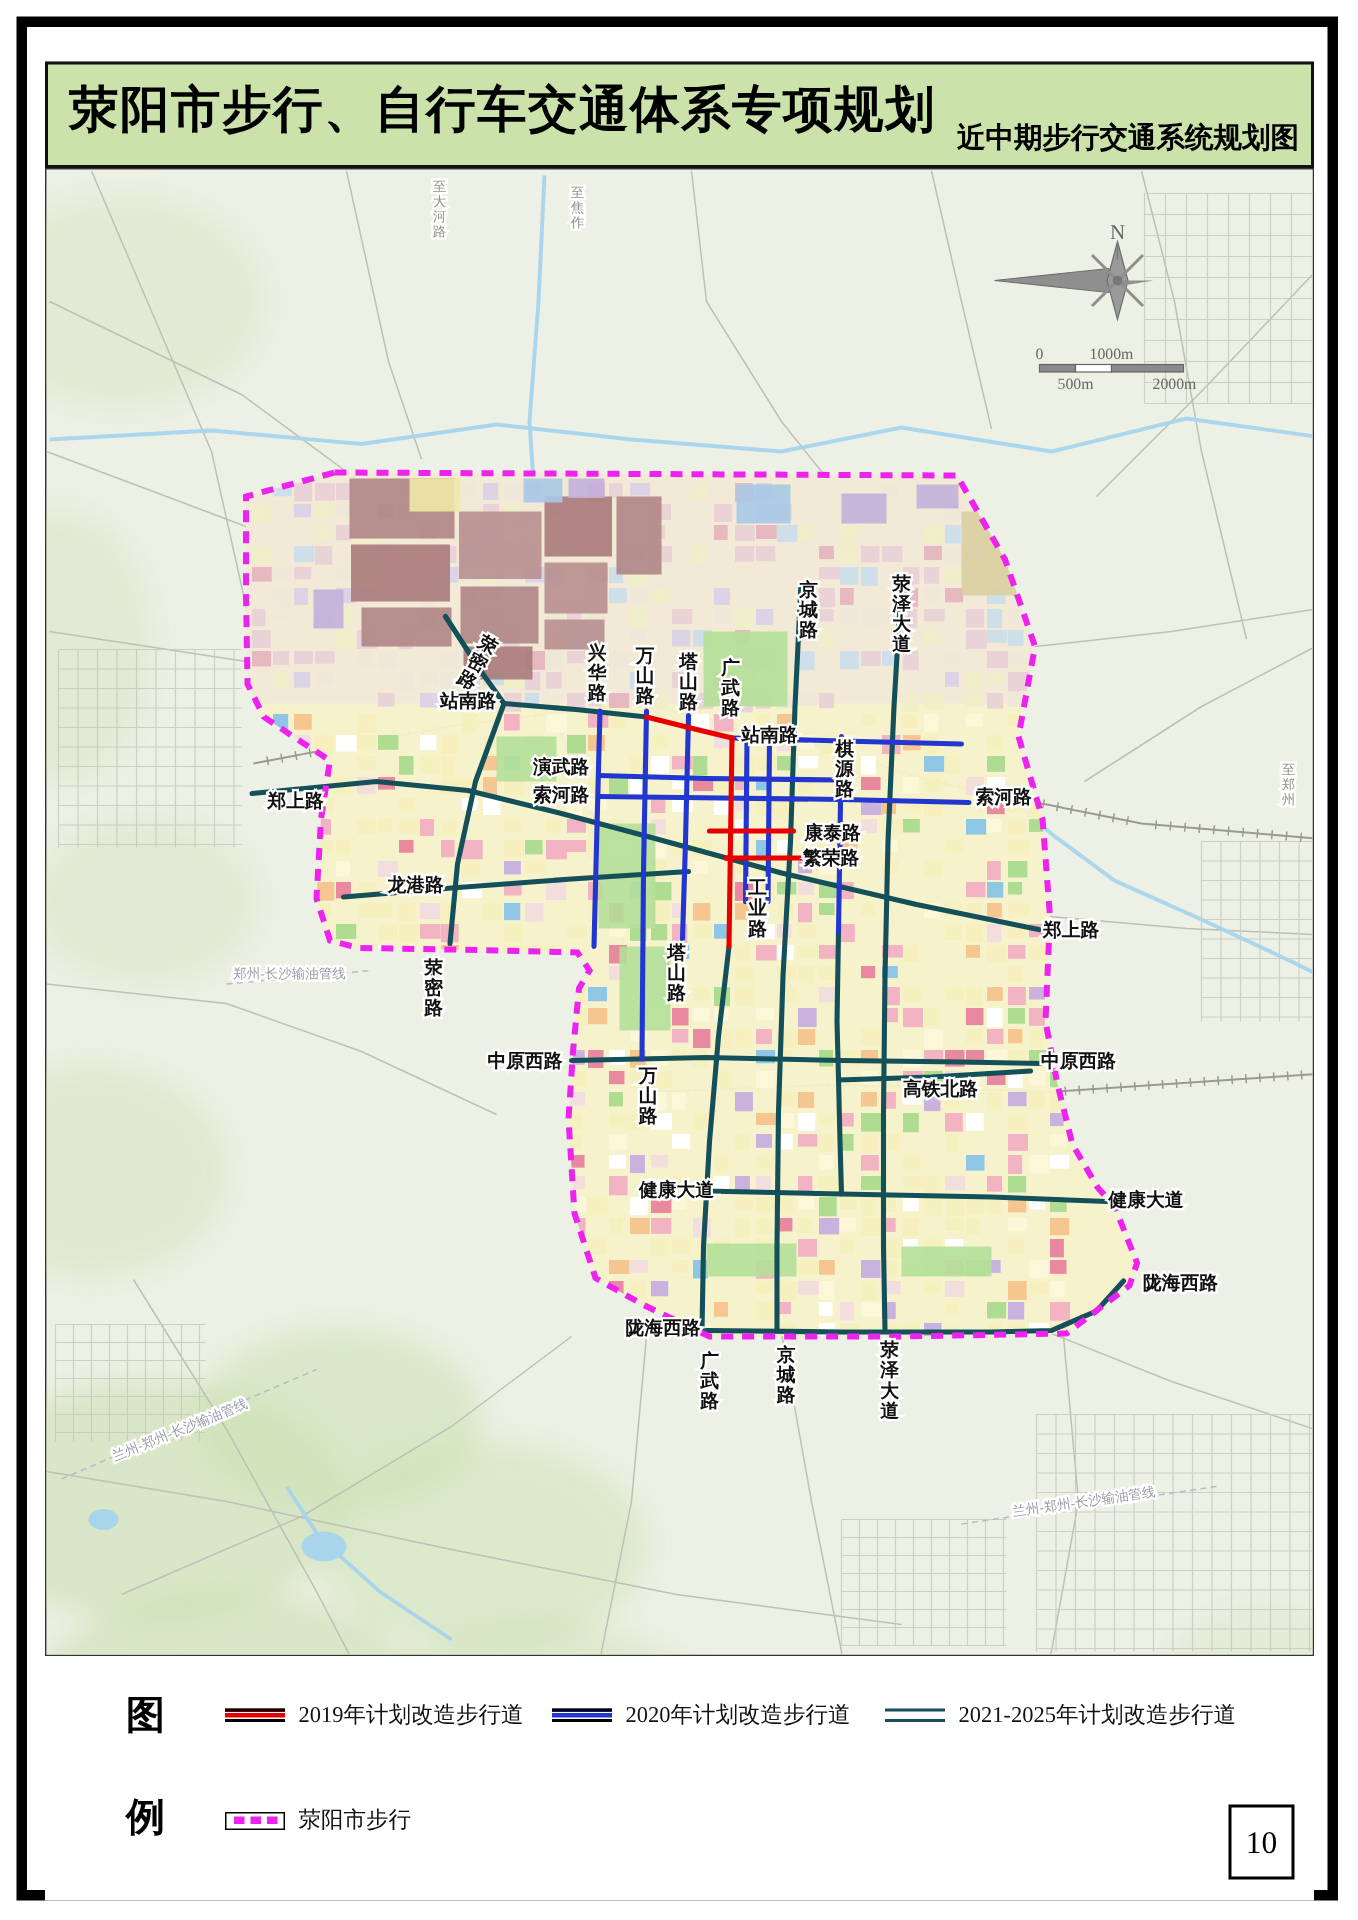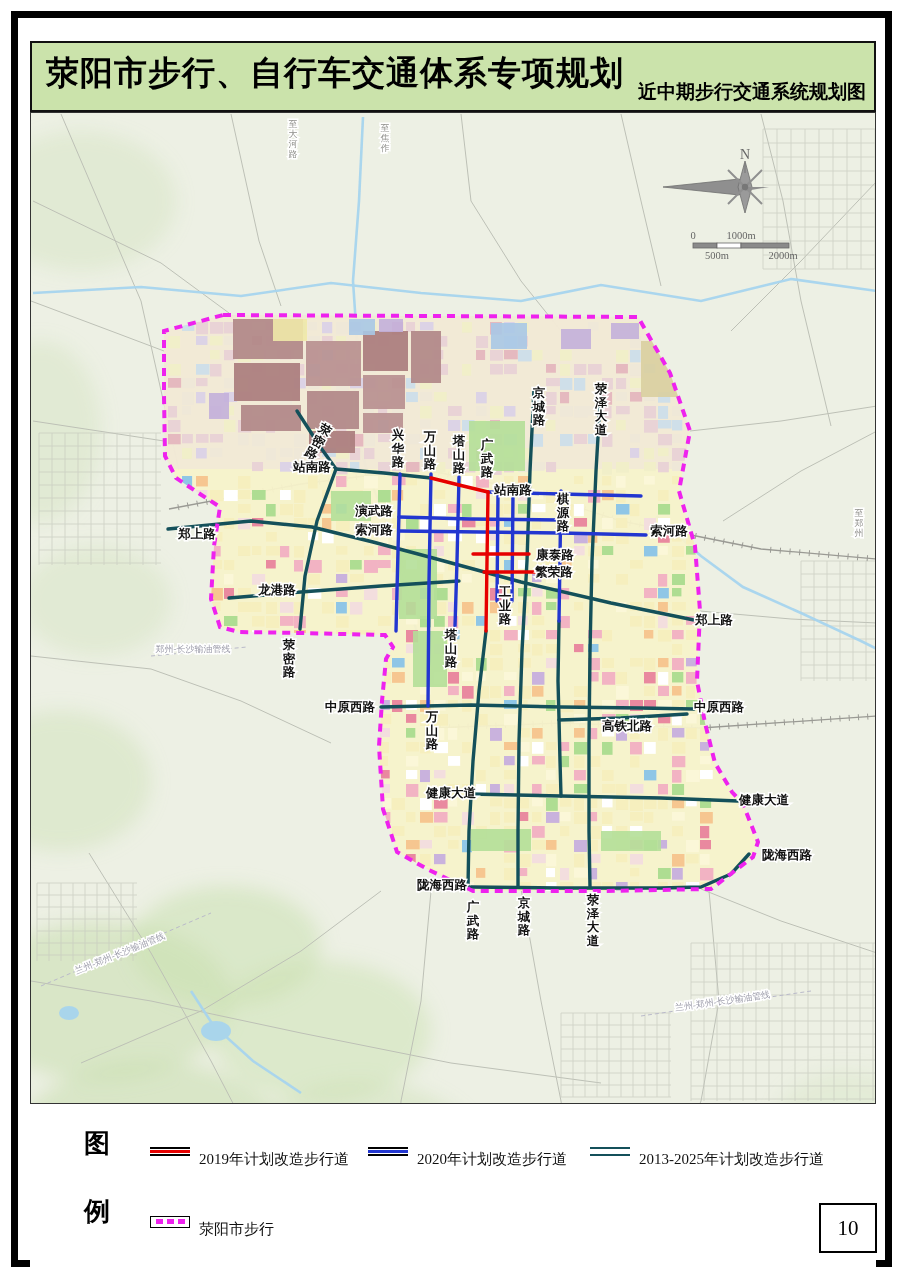--- a/index.html
+++ b/index.html
@@ -11,31 +11,31 @@
   .title{position:absolute;left:14px;top:8px;font-size:33px;font-weight:bold;color:#000;
          letter-spacing:1px;white-space:nowrap;}
   .subtitle{position:absolute;right:8px;bottom:5px;font-size:19px;font-weight:bold;color:#000;}
   .mapbox{position:absolute;left:30px;top:112px;width:846px;height:992px;border:1px solid #333;
           box-sizing:border-box;background:#edf0e4;overflow:hidden;}
   .mapbox svg{position:absolute;left:0;top:0;}
   .legendarea{position:absolute;left:30px;top:1104px;width:846px;height:163px;background:#fff;}
   .lg-char{position:absolute;font-size:26px;font-weight:bold;color:#000;
            font-family:"Liberation Serif",serif;}
   .lg-item{position:absolute;display:flex;align-items:center;gap:9px;}
-  .lg-label{font-size:15px;color:#111;font-family:"Liberation Serif",serif;white-space:nowrap;margin-top:16px;}
+  .lg-label{font-size:15px;color:#111;font-family:"Liberation Serif",serif;white-space:nowrap;}
   .sw{width:40px;height:9px;box-sizing:border-box;}
   .sw-y2019{border-top:2px solid #000;border-bottom:2px solid #000;background:#e60000;
             box-shadow:inset 0 1px 0 #fff, inset 0 -1px 0 #fff;}
   .sw-y2020{border-top:2px solid #000;border-bottom:2px solid #000;background:#2236d0;
             box-shadow:inset 0 1px 0 #fff, inset 0 -1px 0 #fff;}
   .sw-y2021{border-top:2px solid #14505a;border-bottom:2px solid #14505a;background:#fff;}
   .sw-boundary{width:40px;height:12px;border:1px solid #000;background:#fff;display:flex;
                align-items:center;justify-content:center;gap:4px;}
   .sw-boundary i{display:block;width:7px;height:5px;background:#ee22ee;}
-  .pageno{position:absolute;left:819px;top:1203px;width:58px;height:50px;border:2px solid #000;
+  .pageno{position:absolute;left:819px;top:1203px;width:44px;height:50px;border:2px solid #000;
           box-sizing:border-box;display:flex;align-items:center;justify-content:center;
           font-size:21px;color:#000;background:#fff;font-family:"Liberation Serif",serif;}
 </style>
 </head>
 <body>
 
 <div class="page">
   <div class="frame"></div>
 
   <div class="header">
@@ -1522,21 +1522,21 @@
         <div class="lg-item" style="left: 120px; top: 30px;">
           <span class="sw sw-y2019"></span>
           <span class="lg-label">2019年计划改造步行道</span>
         </div>
         <div class="lg-item" style="left: 338px; top: 30px;">
           <span class="sw sw-y2020"></span>
           <span class="lg-label">2020年计划改造步行道</span>
         </div>
         <div class="lg-item" style="left: 560px; top: 30px;">
           <span class="sw sw-y2021"></span>
-          <span class="lg-label">2013-2025年计划改造步行道</span>
+          <span class="lg-label">2021-2025年计划改造步行道</span>
         </div>
         <div class="lg-item" style="left: 120px; top: 100px;">
           <span class="sw sw-boundary">
             <i></i>
             <i></i>
             <i></i>
           </span>
           <span class="lg-label">荥阳市步行</span>
         </div>
       </div>

